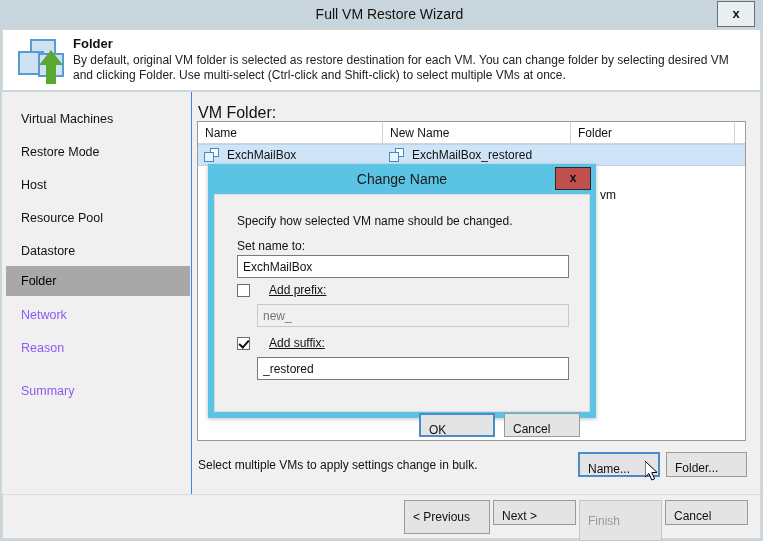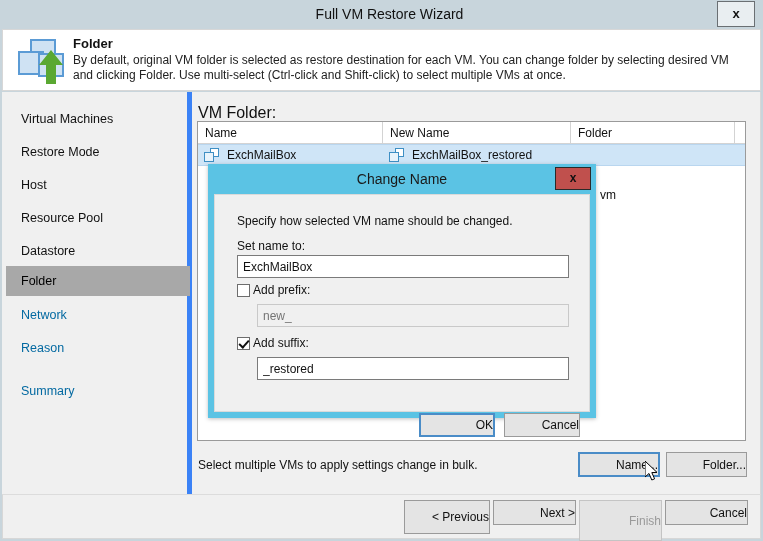--- a/index.html
+++ b/index.html
@@ -63,35 +63,35 @@
     background: #f0f0f0;
     border-left: 1px solid #d7d7d7;
     border-right: 1px solid #d7d7d7;
     box-sizing: border-box;
   }
 
   
   .sidebar {
     position: absolute; left: 2px; top: 92px; width: 190px; height: 402px;
     background: #f0f0f0;
-    border-right: 5px solid #3b82f6;
+    border-right: 1px solid #3b82f6;
     box-sizing: border-box;
   }
   .nav-item {
     position: absolute; left: 4px; width: 184px; height: 30px;
     line-height: 30px;
     padding-left: 15px;
     font-size: 12.5px;
     color: #111;
     box-sizing: border-box;
     cursor: pointer;
     white-space: nowrap;
   }
   .nav-item.selected { background: #a8a8a8; color: #000; }
-  .nav-item.disabled { color: #0369a1; cursor: default; }
+  .nav-item.disabled { color: #8b5cf6; cursor: default; }
 
   
   .pane-label {
     position: absolute; left: 198px; top: 104px;
     font-size: 16px; color: #111;
   }
 
   .grid {
     position: absolute; left: 197px; top: 121px;
     width: 549px; height: 320px;
@@ -165,22 +165,22 @@
     font-size: 12px; color: #111;
   }
   .btn {
     background: #e4e4e4;
     border: 1px solid #9a9a9a;
     font-family: "Liberation Sans", sans-serif;
     font-size: 12px;
     color: #111;
     box-sizing: border-box;
     cursor: pointer;
-    text-align: right;
-    padding: 0;
+    text-align: left;
+    padding: 8px;
   }
   .btn.focused { border: 2px solid #4a8cc7; }
   .btn.disabled { color: #9a9a9a; border-color: #c4c4c4; cursor: default; }
 
   .btn-name   { position: absolute; left: 578px; top: 452px; width: 82px; height: 25px; }
   .btn-folder { position: absolute; left: 666px; top: 452px; width: 81px; height: 25px; }
 
   
   .footer {
     position: absolute; left: 2px; top: 494px; width: 759px; height: 45px;
@@ -254,21 +254,21 @@
     box-sizing: border-box;
     cursor: pointer;
   }
   .cb.checked::after {
     content: "";
     position: absolute; left: 3px; top: 0px;
     width: 4px; height: 8px;
     border: solid #111; border-width: 0 2px 2px 0;
     transform: rotate(42deg);
   }
-  .cb-label { position: absolute; left: 16px; top: 0; white-space: nowrap; }
+  .cb-label { position: absolute; left: 32px; top: 0; white-space: nowrap; text-decoration: underline; }
 
   .btn-ok     { position: absolute; left: 204px; top: 218px; width: 76px; height: 24px; }
   .btn-mcancel{ position: absolute; left: 289px; top: 218px; width: 76px; height: 24px; }
 
   
   .cursor { position: absolute; left: 645px; top: 461px; width: 16px; height: 22px; pointer-events: none; }
 </style>
 </head>
 <body>
 

